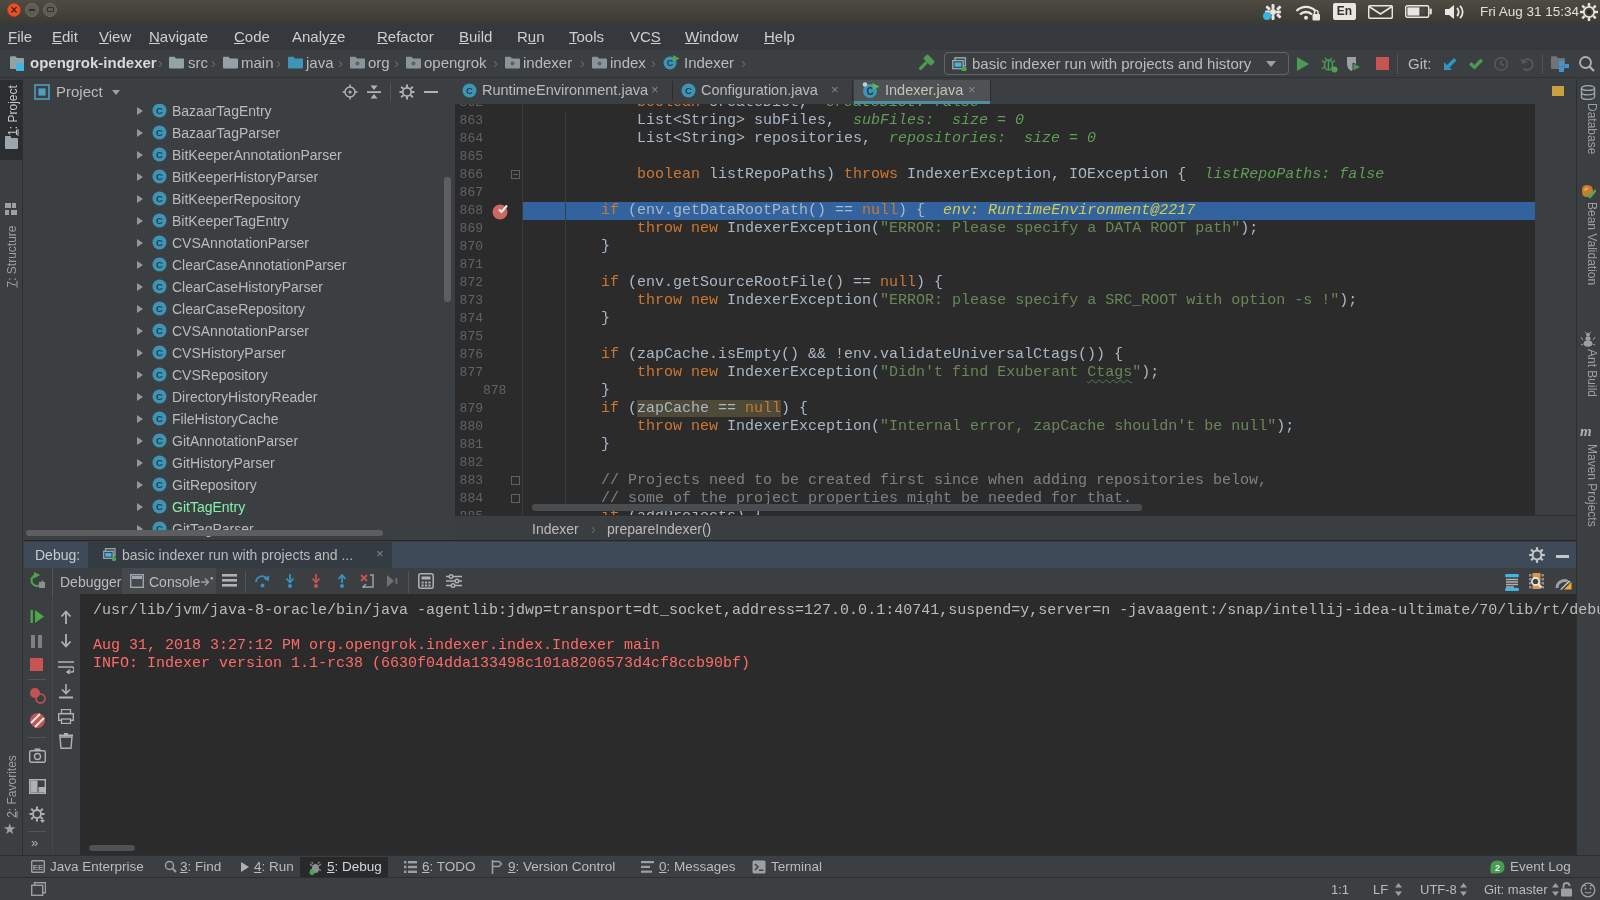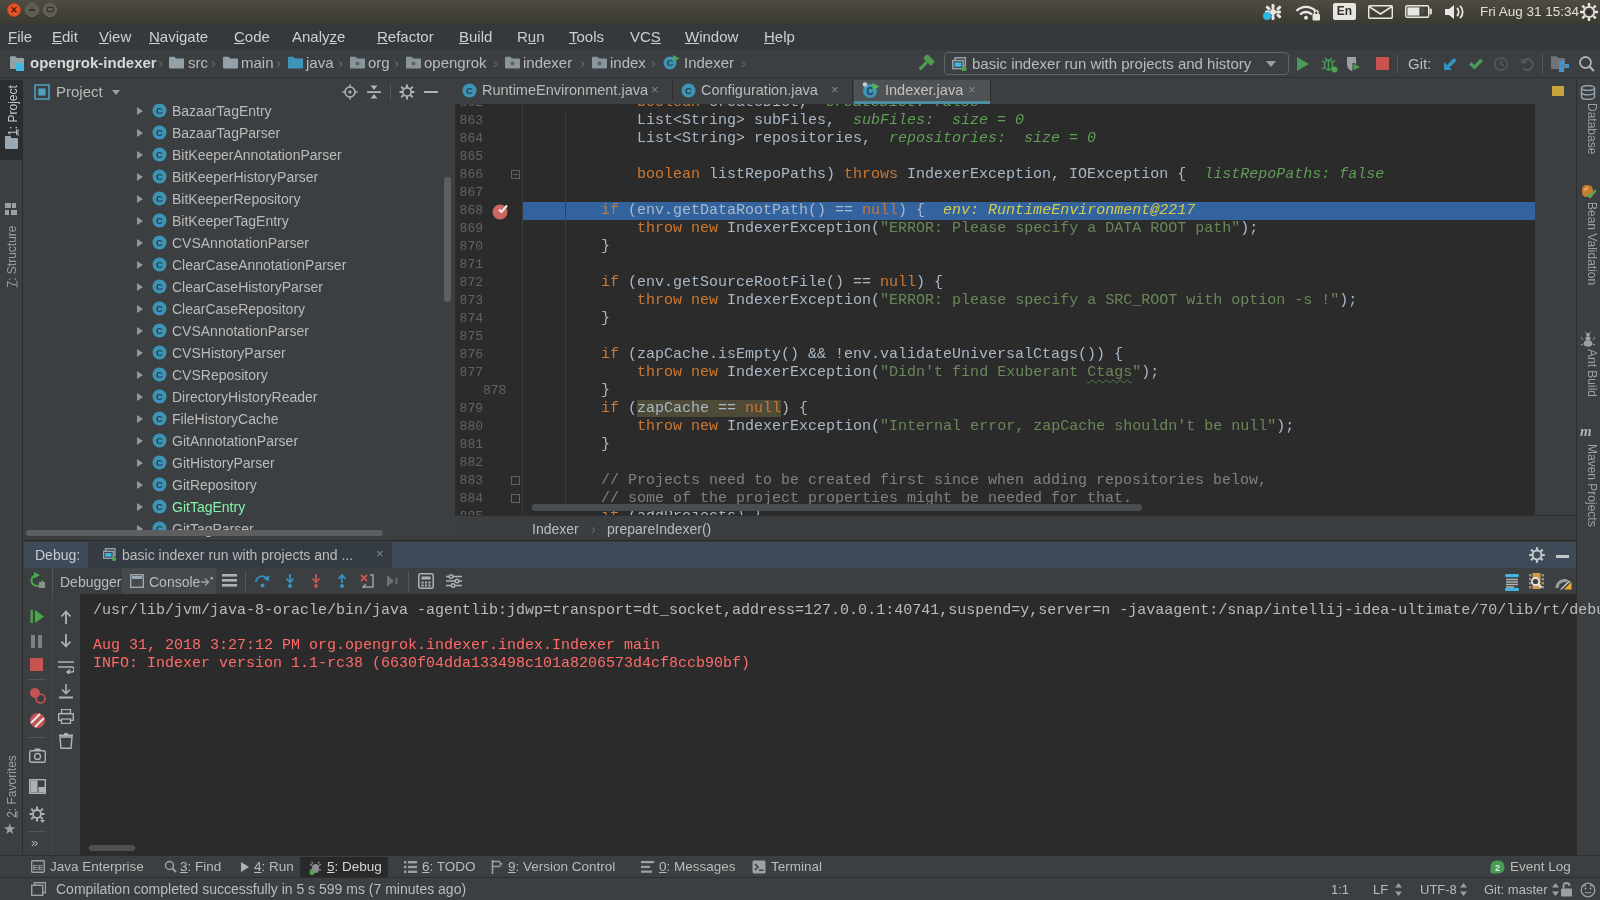--- a/index.html
+++ b/index.html
@@ -842,21 +842,20 @@
 <path d="M7.5 0.5 Q14.5 0.5 14.5 7 Q14.5 13.5 7.5 13.5 L2 13.5 Q0.5 13.5 0.5 11.5 L0.5 7 Q0.5 0.5 7.5 0.5 Z" fill="#499C54"></path>
 <text x="7.6" y="10.6" font-size="9" font-weight="bold" fill="#E8F4E8" text-anchor="middle" font-family="Liberation Sans">2</text>
 </svg>
 <span class="abs" style="left:1510px;top:3px;color:#BBBBBB;font-size:13.5px;">Event Log</span>
 </div>
 <div id="statusbar" class="abs" style="left:0;top:877px;width:1600px;height:23px;background:#3C3F41;border-top:1px solid #2E2E2E;">
 <svg class="abs" style="left:31px;top:4px;" width="15" height="14" viewBox="0 0 15 14">
 <rect x="3.5" y="0.7" width="11" height="10" fill="none" stroke="#9DA0A2" stroke-width="1.4"></rect>
 <rect x="0.7" y="3.3" width="11" height="10" fill="#3C3F41" stroke="#9DA0A2" stroke-width="1.4"></rect>
 </svg>
-<span class="abs" style="left:56px;top:3px;color:#BBBBBB;font-size:14px;">Compilation completed successfully in 5 s 599 ms (7 minutes ago)</span>
 <span class="abs" style="left:1331px;top:4px;color:#BBBBBB;font-size:13px;">1:1</span>
 <span class="abs" style="left:1373px;top:4px;color:#BBBBBB;font-size:13px;">LF</span>
 <svg class="abs" style="left:1394px;top:5px;" width="9" height="13" viewBox="0 0 9 13">
         <path d="M4.5 0 L8 4.5 L1 4.5 Z M4.5 13 L8 8.5 L1 8.5 Z" fill="#9DA0A2"></path>
       </svg>
 <span class="abs" style="left:1420px;top:4px;color:#BBBBBB;font-size:13px;">UTF-8</span>
 <svg class="abs" style="left:1459px;top:5px;" width="9" height="13" viewBox="0 0 9 13">
         <path d="M4.5 0 L8 4.5 L1 4.5 Z M4.5 13 L8 8.5 L1 8.5 Z" fill="#9DA0A2"></path>
       </svg>
 <span class="abs" style="left:1484px;top:4px;color:#BBBBBB;font-size:13px;">Git: master</span>

